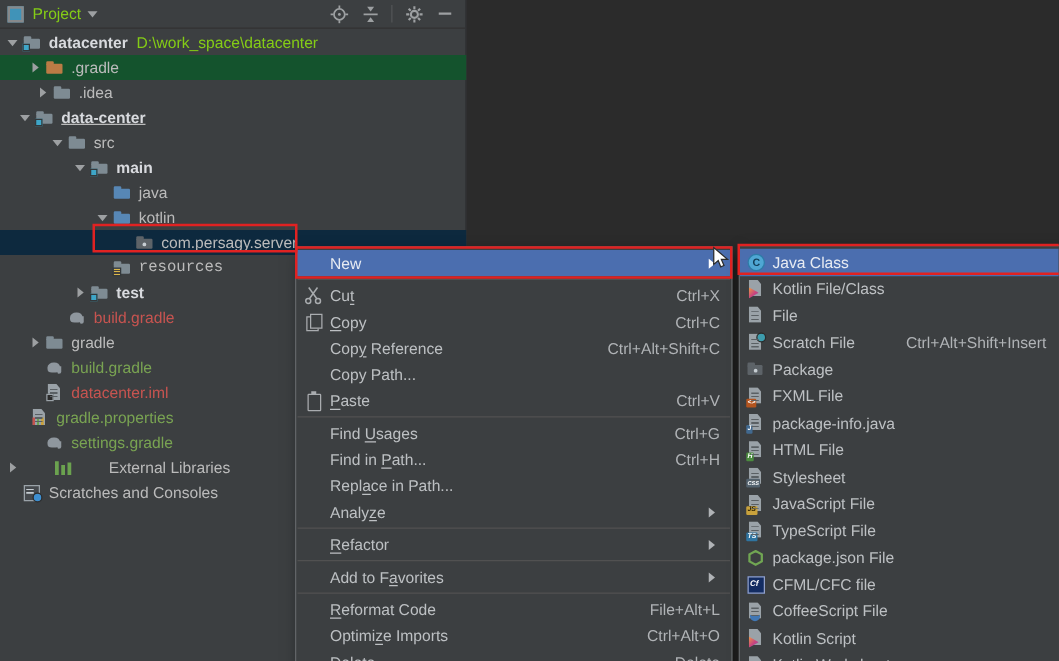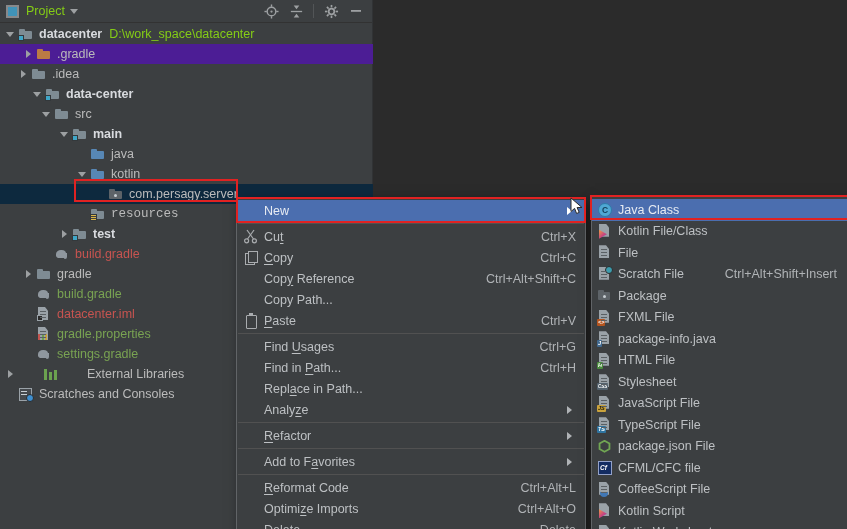--- a/index.html
+++ b/index.html
@@ -26,21 +26,21 @@
   .tw-title { color:#84cc16; margin-left:2px; }
   .caret-down { width:0; height:0; border:4px solid transparent; border-top:5px solid #9da0a2; margin-top:4px; }
   .tb-spacer { margin-left:auto; }
   .tb-btn { width:20px; height:19px; display:flex; align-items:center; justify-content:center; flex:none; }
   .tb-sep { width:1px; height:14px; background:#525557; margin:0 2px; flex:none; }
 
   
   .tree { padding-top:1px; }
   .trow { height:20px; display:flex; align-items:center; width:373px; cursor:default;text-align:right; }
   .trow.sel { background:#0d293e; }
-  .trow.hov { background:#4c1d95; }
+  .trow.hov { background:#14532d; }
   .chev { width:14px; height:20px; flex:none; position:relative; }
   .chev.down::before { content:''; position:absolute; left:2px; top:8px;
     border:4px solid transparent; border-top:5px solid #9da0a2; }
   .chev.right::before { content:''; position:absolute; left:4px; top:6px;
     border:4px solid transparent; border-left:5px solid #9da0a2; }
   .tlabel { white-space:nowrap; }
   .tlabel.b { font-weight:bold; color:#d8dade; }
   .tlabel.green { color:#79a352; }
   .tlabel.red { color:#c75450; }
   .tsuffix { color:#84cc16; margin-left:7px; white-space:nowrap; }
@@ -213,26 +213,26 @@
           <i class="bdg"></i>
         </span>
         <span class="tlabel b">datacenter</span>
         <span class="tsuffix">D:\work_space\datacenter</span>
       </div>
       <div class="trow hov" style="padding-left: 22px;">
         <span class="chev right"></span>
         <span class="ticon fold folder-orange"></span>
         <span class="tlabel">.gradle</span>
       </div>
-      <div class="trow" style="padding-left: 17px;">
+      <div class="trow" style="padding-left: 28px;">
         <span class="chev right"></span>
         <span class="ticon fold"></span>
         <span class="tlabel">.idea</span>
       </div>
-      <div class="trow" style="padding-left: 31px;">
+      <div class="trow" style="padding-left: 14px; text-decoration: underline;">
         <span class="chev down"></span>
         <span class="ticon fold module-folder">
           <i class="bdg"></i>
         </span>
         <span class="tlabel b">data-center</span>
       </div>
       <div class="trow" style="padding-left: 40px;">
         <span class="chev down"></span>
         <span class="ticon fold"></span>
         <span class="tlabel">src</span>
@@ -290,21 +290,21 @@
         <span class="ticon gradle-file"></span>
         <span class="tlabel green">build.gradle</span>
       </div>
       <div class="trow" style="padding-left: 22px;">
         <span class="chev "></span>
         <span class="ticon page iml-file">
           <i class="bdg"></i>
         </span>
         <span class="tlabel red">datacenter.iml</span>
       </div>
-      <div class="trow" style="padding-left: 22px;">
+      <div class="trow" style="padding-left: 10px;">
         <span class="chev "></span>
         <span class="ticon page properties-file">
           <i class="bdg"></i>
         </span>
         <span class="tlabel green">gradle.properties</span>
       </div>
       <div class="trow" style="padding-left: 22px;">
         <span class="chev "></span>
         <span class="ticon gradle-file"></span>
         <span class="tlabel green">settings.gradle</span>
@@ -395,21 +395,21 @@
     <div class="msep"></div>
     <div class="mrow">
       <span class="mi none"></span>
       <span class="mlabel">Add to F<u>a</u>vorites</span>
       <span class="marrow"></span>
     </div>
     <div class="msep"></div>
     <div class="mrow">
       <span class="mi none"></span>
       <span class="mlabel"><u>R</u>eformat Code</span>
-      <span class="msc">Ctrl+Alt+L</span>
+      <span class="msc">File+Alt+L</span>
     </div>
     <div class="mrow">
       <span class="mi none"></span>
       <span class="mlabel">Optimi<u>z</u>e Imports</span>
       <span class="msc">Ctrl+Alt+O</span>
     </div>
     <div class="mrow">
       <span class="mi none"></span>
       <span class="mlabel"><u>D</u>elete...</span>
       <span class="msc">Delete</span>

